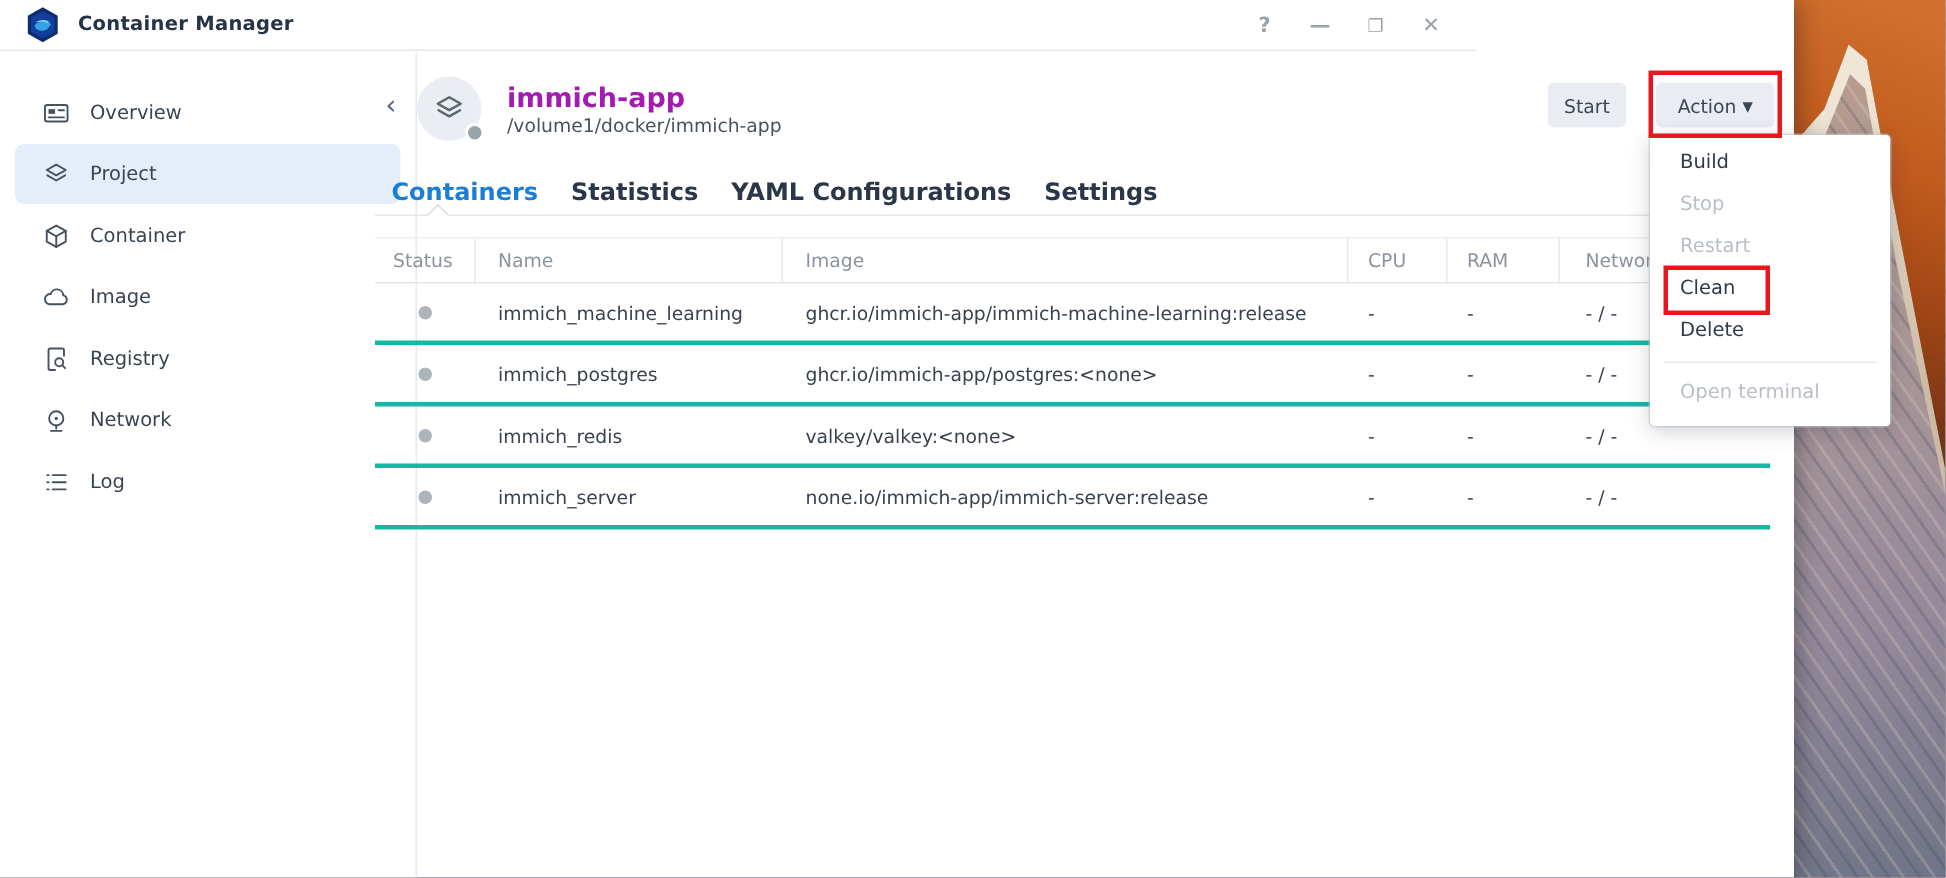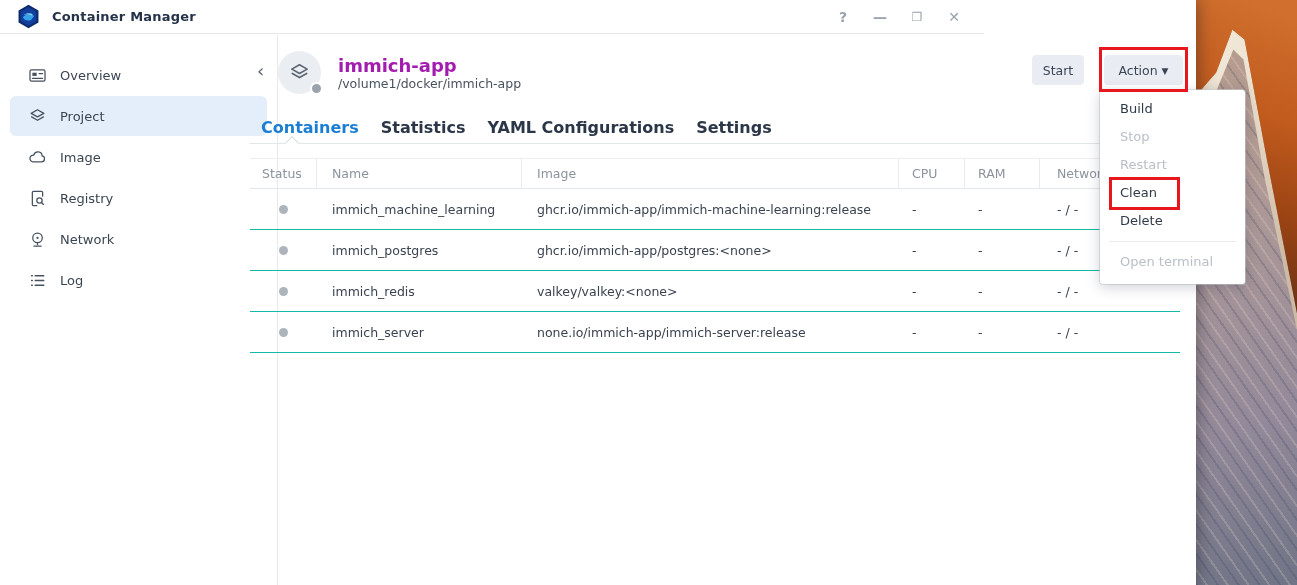--- a/index.html
+++ b/index.html
@@ -67,33 +67,33 @@
   .tab-line { position:absolute; left:250px; top:143px; width:930px; height:1px; background:#e2e5e9; }
   .tab-caret { position:absolute; left:287px; top:138px; width:10px; height:10px; background:#fff;
                border-left:1px solid #d9dde2; border-top:1px solid #d9dde2; transform:rotate(45deg); }
 
   
   .table { position:absolute; left:250px; top:158px; width:930px; font-size:12.5px; }
   .t-head { display:flex; height:31px; border-top:1px solid #eceef1; border-bottom:1px solid #e3e6ea;
             color:#8b939d; }
   .t-head .cell { display:flex; align-items:center; border-right:1px solid #e8eaed; }
   .t-head .cell:last-child { border-right:none; }
-  .t-row { display:flex; height:41px; border-bottom:1px solid #14b8a6; color:#39424f; cursor:default; }
+  .t-row { display:flex; height:41px; border-bottom:3px solid #14b8a6; color:#39424f; cursor:default; }
   .cell { display:flex; align-items:center; }
   .c-status { width:67px; padding-left:12px; }
   .t-row .c-status { justify-content:center; padding-left:0; }
   .c-name { width:205px; padding-left:15px; }
   .c-image { width:377px; padding-left:15px; }
   .c-cpu { width:66px; padding-left:13px; }
   .c-ram { width:75px; padding-left:13px; }
   .c-net { width:140px; padding-left:17px; }
   .status-dot { width:9px; height:9px; border-radius:50%; background:#aeb4bc; }
 
   
-  .dropdown { position:absolute; left:1100px; top:90px; width:145px; background:#fff; border-radius:3px;
+  .dropdown { position:absolute; left:1100px; top:90px; width:160px; background:#fff; border-radius:3px;
               box-shadow:0 3px 14px rgba(30,40,60,.22), 0 0 0 1px rgba(210,215,222,.6);
               padding:5px 0 8px 0; z-index:50; }
   .menu-item { height:28px; line-height:28px; padding-left:20px; font-size:13px; color:#2f3a48; cursor:pointer; }
   .menu-item.disabled { color:#b9bfc7; cursor:default; }
   .menu-divider { height:1px; background:#e8eaed; margin:6px 9px; }
 
   
   .anno { position:absolute; border:3px solid #e8161d; z-index:60; pointer-events:none; }
   .anno-action { left:1099px; top:47px; width:89px; height:45px; }
   .anno-clean { left:1109px; top:177px; width:71px; height:33px; }
@@ -139,20 +139,28 @@
       </div>
       <div class="side-item active">
         <svg viewBox="0 0 24 24">
           <path d="M12 3.5 L20 8 L12 12.5 L4 8 Z"></path>
           <path d="M4.5 12.5 L12 16.8 L19.5 12.5"></path>
         </svg>
         <span>Project</span>
       </div>
       <div class="side-item">
         <svg viewBox="0 0 24 24">
+          <path d="M12 3 L20 7.5 V16.5 L12 21 L4 16.5 V7.5 Z"></path>
+          <path d="M4 7.5 L12 12 L20 7.5"></path>
+            <line x1="12" y1="12" x2="12" y2="21"></line>
+        </svg>
+        <span>Container</span>
+      </div>
+      <div class="side-item">
+        <svg viewBox="0 0 24 24">
           <path d="M6.3 17.5 h10.9 a3.8 3.8 0 0 0 .7-7.5 A5.4 5.4 0 0 0 7.3 8.9 A4.3 4.3 0 0 0 6.3 17.5 z"></path>
         </svg>
         <span>Image</span>
       </div>
       <div class="side-item">
         <svg viewBox="0 0 24 24">
           <path d="M18.5 9 V4.5 A1.5 1.5 0 0 0 17 3 H7 A1.5 1.5 0 0 0 5.5 4.5 V19.5 A1.5 1.5 0 0 0 7 21 H11"></path>
           <circle cx="14.5" cy="14.5" r="3.4"></circle>
             <line x1="17" y1="17" x2="19.5" y2="19.5"></line>
         </svg>

